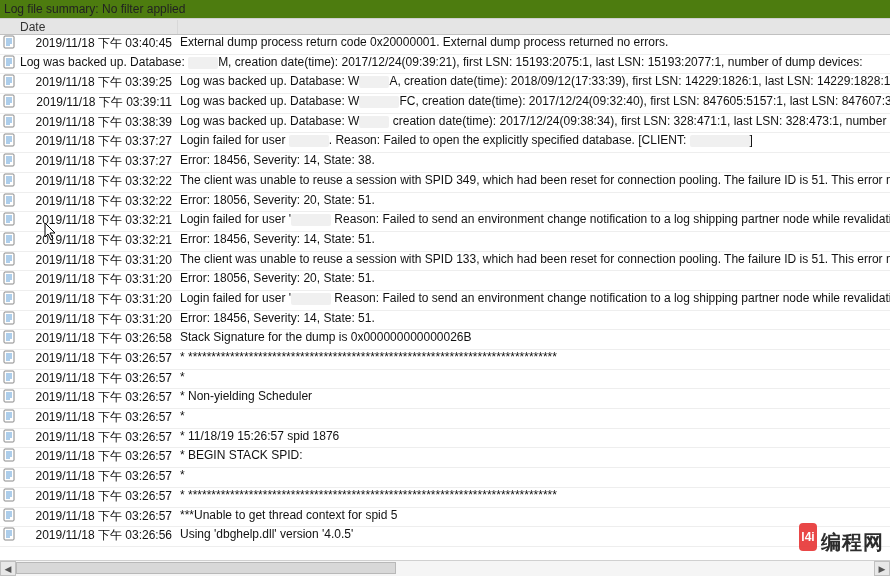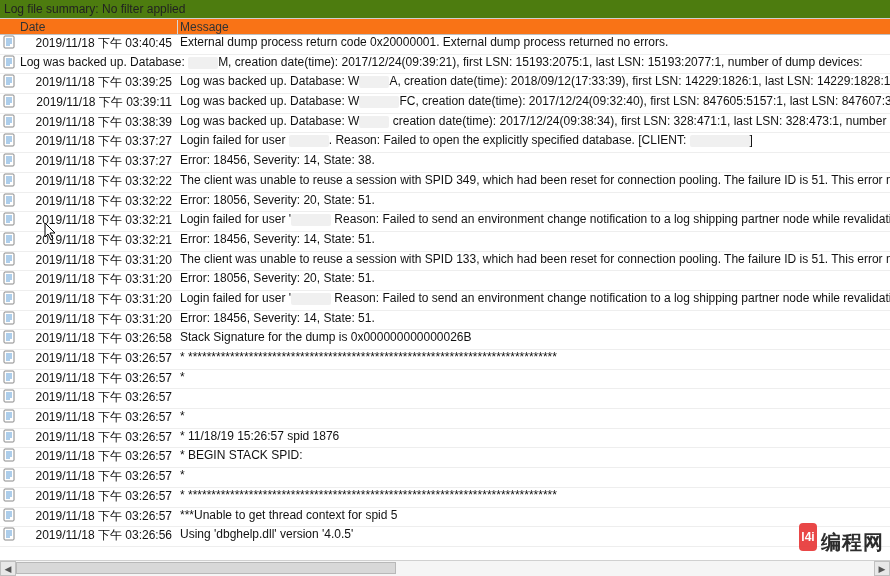--- a/index.html
+++ b/index.html
@@ -16,21 +16,21 @@
   .summary-bar {
     padding: 2px 4px;
     font-size: 12px;
     color: #222;
     border-bottom: 1px solid #d0d0d0;
     background: #4d7c0f;
   }
   .header-row {
     display: flex;
     align-items: center;
-    background: #f97316;
+    background: #e5e5e5;
     border-bottom: 1px solid #c0c0c0;
     height: 16px;
     font-size: 12px;
     color: #333;
   }
   .col-icon { width: 18px; flex: 0 0 18px; }
   .col-date {
     width: 160px; flex: 0 0 160px;
     padding-left: 2px;
     border-right: 1px solid #d8d8d8;
@@ -147,21 +147,20 @@
   }
 </style>
 </head>
 <body>
 
 <div class="summary-bar">Log file summary: No filter applied</div>
 
 <div class="header-row">
   <div class="col-icon"></div>
   <div class="col-date">Date</div>
-  <div class="col-msg">Message</div>
 </div>
 
 <div class="log-body" id="log-body">
     <div class="row">
       <div class="col-icon">
         <span class="doc-icon">
           <svg viewBox="0 0 12 14">
   <rect x="1" y="1" width="10" height="12" rx="1" fill="#fff" stroke="#888" stroke-width="1"></rect>
   <line x1="3" y1="4" x2="9" y2="4" stroke="#5b9bd5" stroke-width="1"></line>
   <line x1="3" y1="6" x2="9" y2="6" stroke="#5b9bd5" stroke-width="1"></line>
@@ -433,20 +432,21 @@
           <svg viewBox="0 0 12 14">
   <rect x="1" y="1" width="10" height="12" rx="1" fill="#fff" stroke="#888" stroke-width="1"></rect>
   <line x1="3" y1="4" x2="9" y2="4" stroke="#5b9bd5" stroke-width="1"></line>
   <line x1="3" y1="6" x2="9" y2="6" stroke="#5b9bd5" stroke-width="1"></line>
   <line x1="3" y1="8" x2="9" y2="8" stroke="#5b9bd5" stroke-width="1"></line>
   <line x1="3" y1="10" x2="7" y2="10" stroke="#5b9bd5" stroke-width="1"></line>
 </svg>
         </span>
       </div>
       <div class="col-date">2019/11/18 下午 03:26:57</div>
+      <div class="col-msg">* Non-yielding Scheduler</div>
     </div>
     <div class="row">
       <div class="col-icon">
         <span class="doc-icon">
           <svg viewBox="0 0 12 14">
   <rect x="1" y="1" width="10" height="12" rx="1" fill="#fff" stroke="#888" stroke-width="1"></rect>
   <line x1="3" y1="4" x2="9" y2="4" stroke="#5b9bd5" stroke-width="1"></line>
   <line x1="3" y1="6" x2="9" y2="6" stroke="#5b9bd5" stroke-width="1"></line>
   <line x1="3" y1="8" x2="9" y2="8" stroke="#5b9bd5" stroke-width="1"></line>
   <line x1="3" y1="10" x2="7" y2="10" stroke="#5b9bd5" stroke-width="1"></line>

